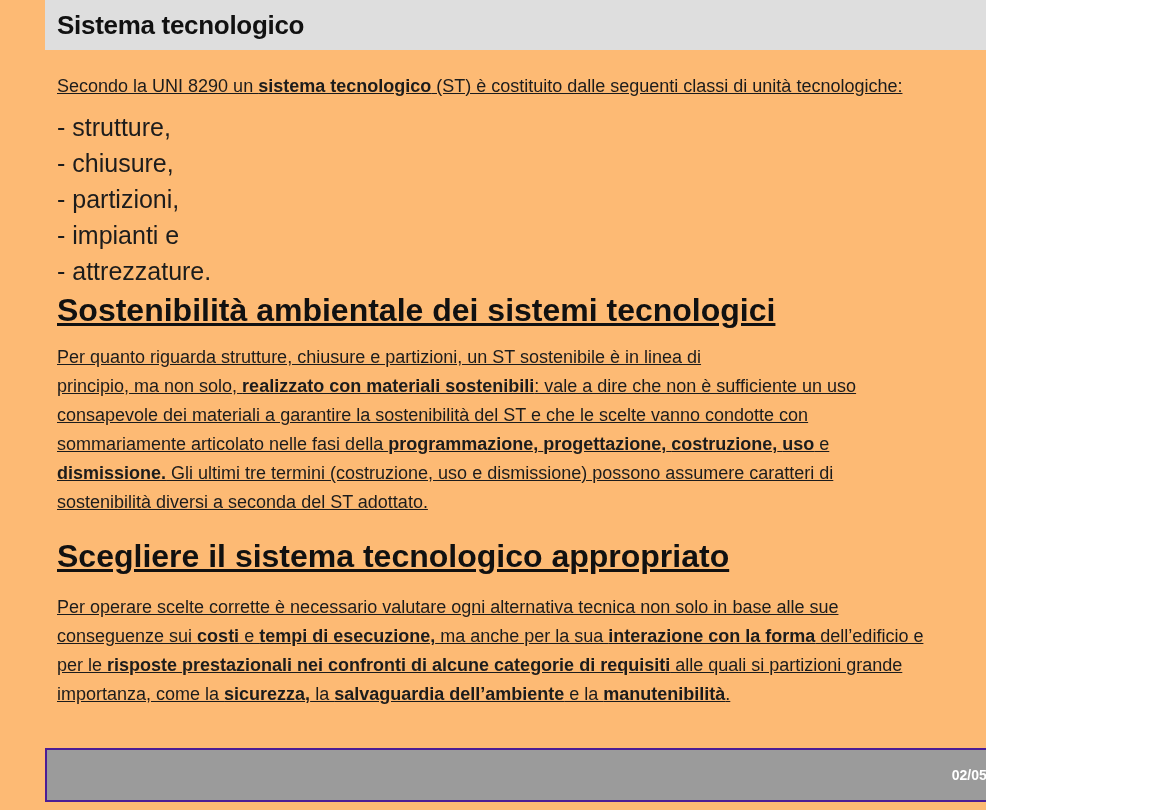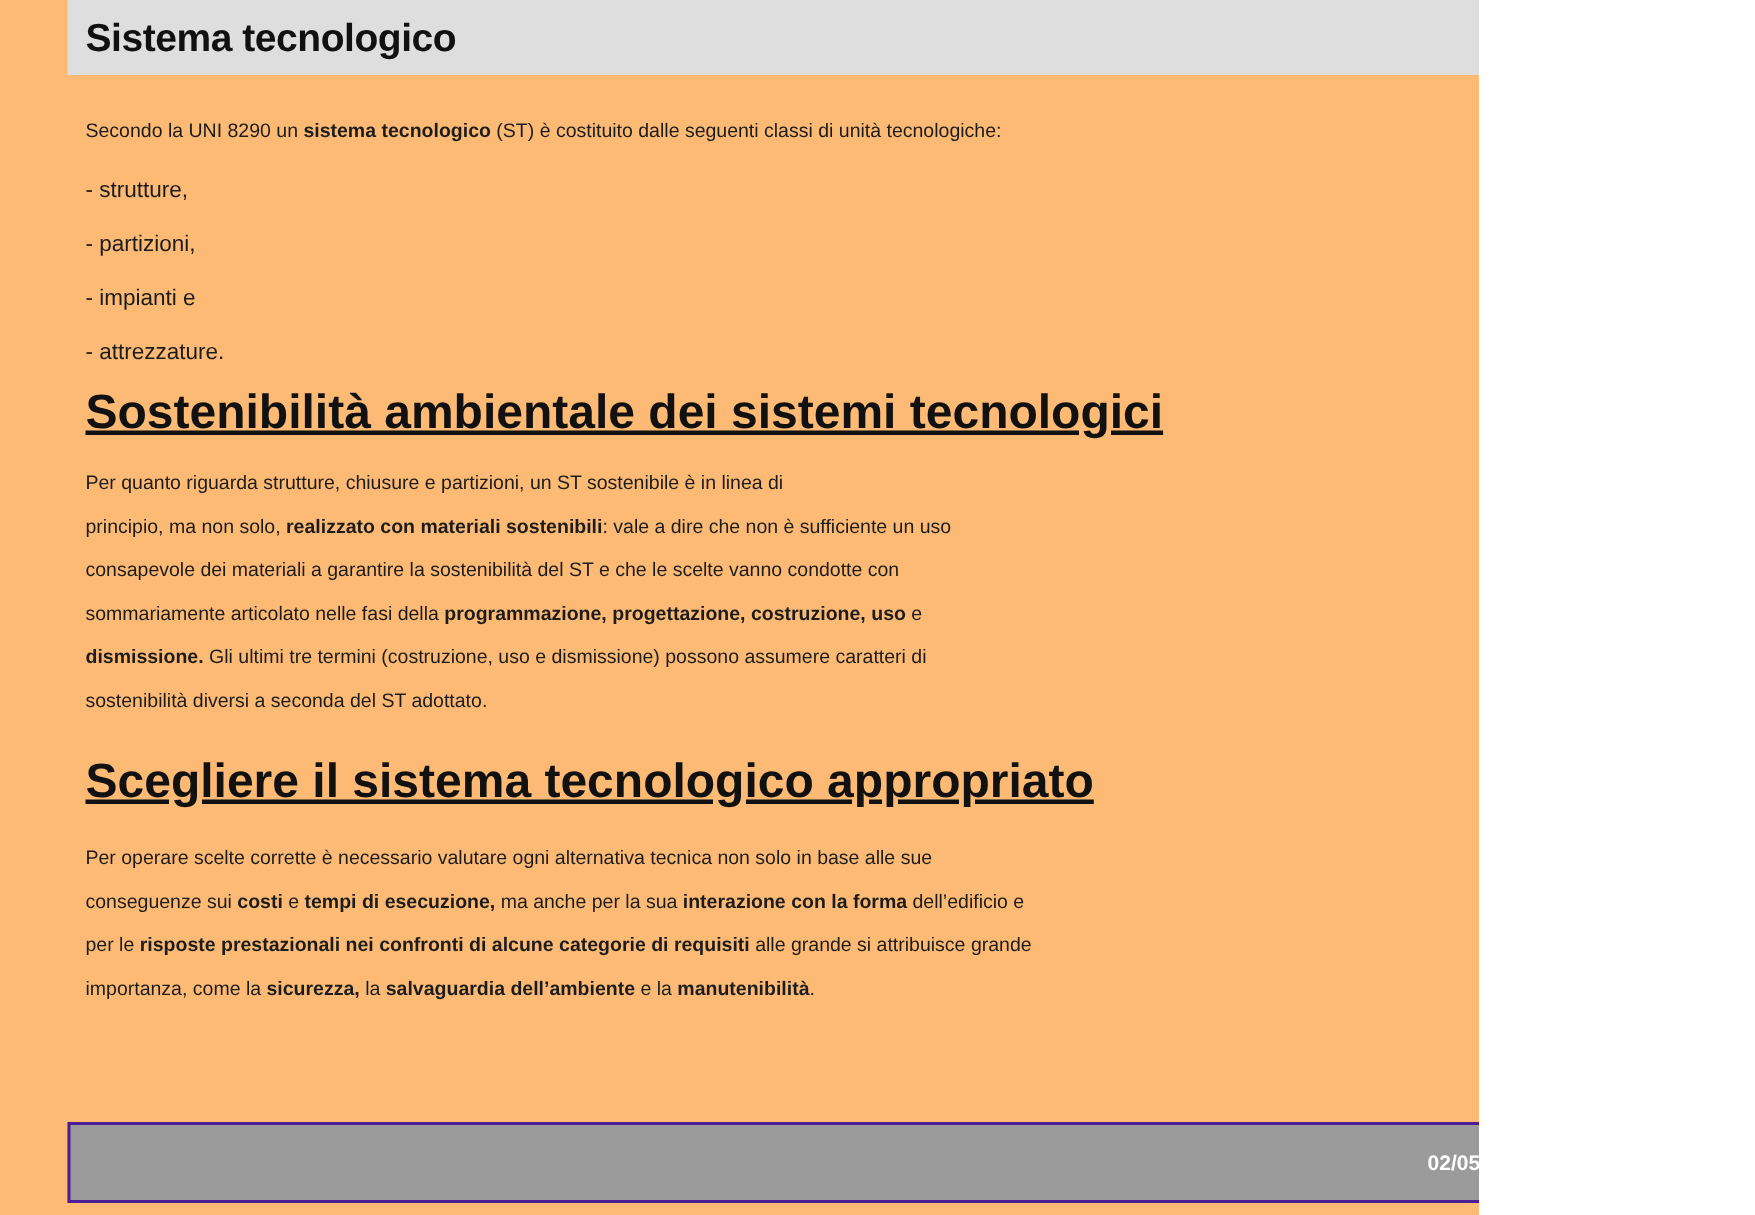--- a/index.html
+++ b/index.html
@@ -34,29 +34,30 @@
     color: #111111;
   }
   .content {
     position: absolute;
     left: 57px;
     top: 72px;
     width: 1070px;
   }
   .body-text {
     margin: 0;
-    font-size: 13px;
+    font-size: 18px;
     line-height: 29px;
+    text-decoration: underline;
   }
   .body-text .tline, .list .list-item {
     white-space: pre;
   }
   .list {
     margin-top: 8px;
-    font-size: 15px;
+    font-size: 25px;
     line-height: 36px;
   }
   .section-heading {
     margin: 0;
     font-size: 32px;
     line-height: 30px;
     font-weight: bold;
     color: #111111;
     text-decoration: underline;
   }
@@ -93,20 +94,21 @@
   </header>
 
   <main class="content">
 
     <div class="body-text" id="para-0">
         <div class="tline"><span>Secondo la UNI 8290 un </span><b>sistema tecnologico</b><span> (ST) è costituito dalle seguenti classi di unità tecnologiche:</span></div>
       </div>
 
     <div class="list">
         <div class="list-item">- strutture,</div>
+        <div class="list-item">- chiusure,</div>
         <div class="list-item">- partizioni,</div>
         <div class="list-item">- impianti e</div>
         <div class="list-item">- attrezzature.</div>
       </div>
 
     <h2 class="section-heading" id="heading-1">Sostenibilità ambientale dei sistemi tecnologici</h2>
 
     <div class="body-text" id="para-1">
         <div class="tline"><span>Per quanto riguarda strutture, chiusure e partizioni, un ST sostenibile è in linea di</span></div>
         <div class="tline"><span>principio, ma non solo, </span><b>realizzato con materiali sostenibili</b><span>: vale a dire che non è sufficiente un uso</span></div>
@@ -114,21 +116,21 @@
         <div class="tline"><span>sommariamente articolato nelle fasi della </span><b>programmazione,</b><span> </span><b>progettazione,</b><span> </span><b>costruzione,</b><span> </span><b>uso</b><span> e</span></div>
         <div class="tline"><b>dismissione.</b><span> Gli ultimi tre termini (costruzione, uso e dismissione) possono assumere caratteri di</span></div>
         <div class="tline"><span>sostenibilità diversi a seconda del ST adottato.</span></div>
       </div>
 
     <h2 class="section-heading" id="heading-2">Scegliere il sistema tecnologico appropriato</h2>
 
     <div class="body-text" id="para-2">
         <div class="tline"><span>Per operare scelte corrette è necessario valutare ogni alternativa tecnica non solo in base alle sue</span></div>
         <div class="tline"><span>conseguenze sui </span><b>costi</b><span> e </span><b>tempi di esecuzione,</b><span> ma anche per la sua </span><b>interazione con la forma</b><span> dell’edificio e</span></div>
-        <div class="tline"><span>per le </span><b>risposte prestazionali nei confronti di alcune categorie di requisiti</b><span> alle grande si attribuisce grande</span></div>
+        <div class="tline"><span>per le </span><b>risposte prestazionali nei confronti di alcune categorie di requisiti</b><span> alle quali si partizioni grande</span></div>
         <div class="tline"><span>importanza, come la </span><b>sicurezza,</b><span> la </span><b>salvaguardia dell’ambiente</b><span> e la </span><b>manutenibilità</b><span>.</span></div>
       </div>
 
   </main>
 
   <footer class="footer-bar">
     <span class="footer-date">02/05/17</span>
     <span class="footer-page">2</span>
   </footer>
 

